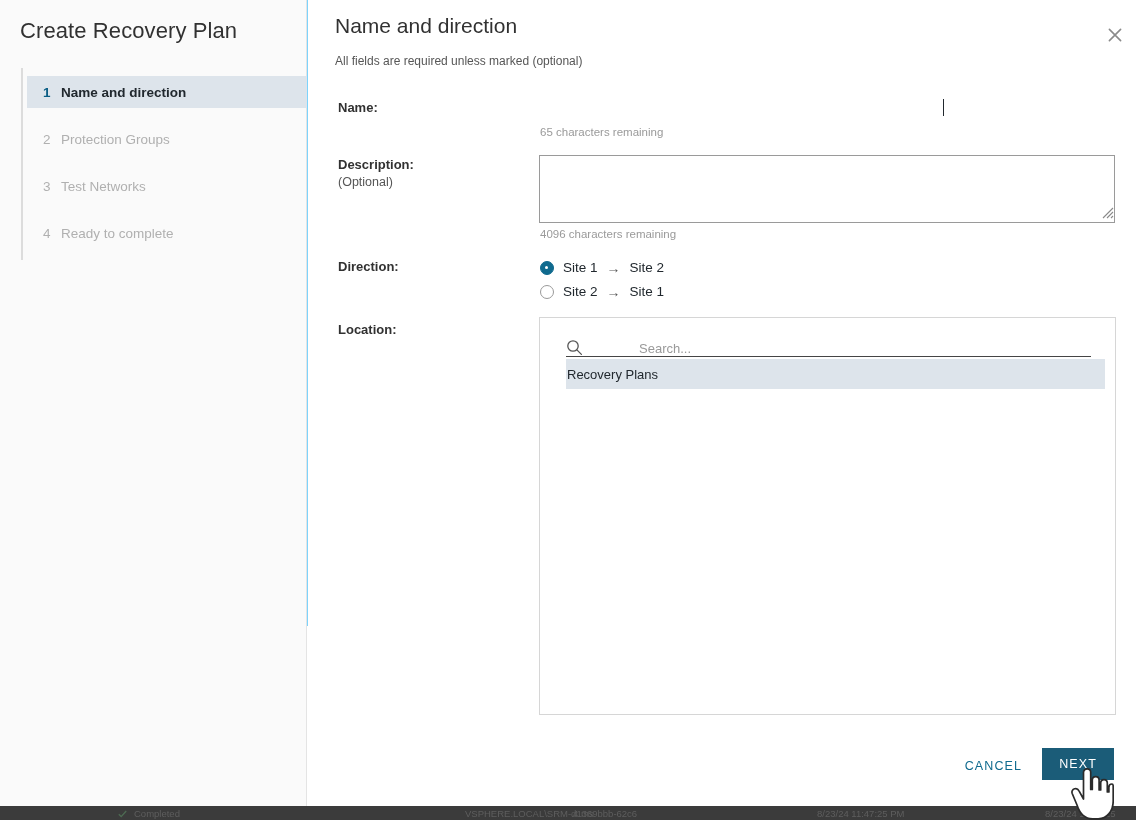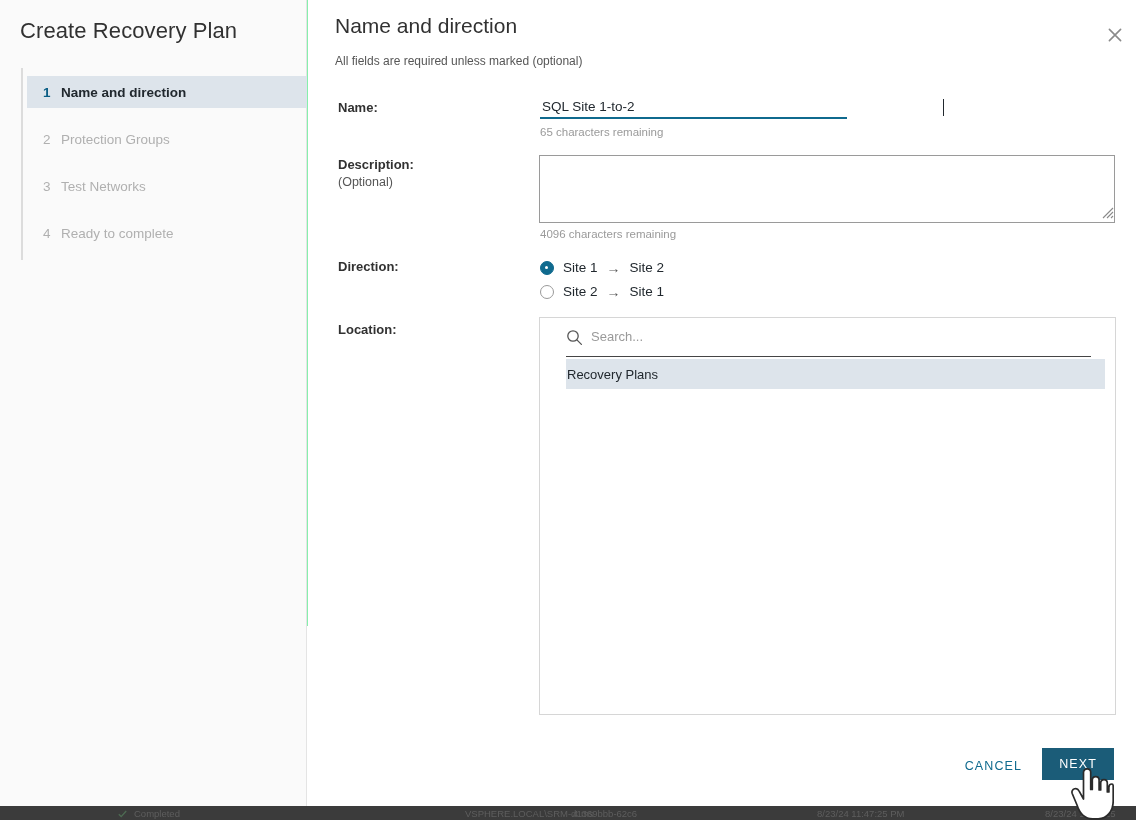--- a/index.html
+++ b/index.html
@@ -9,21 +9,21 @@
     overflow: hidden;
     background: #ffffff;
     font-family: "Liberation Sans", sans-serif;
     -webkit-font-smoothing: antialiased;
   }
 
   #wizard {
     position: relative;
     width: 1136px;
     height: 626px;
-    background: #86efac;
+    background: #7dd3fc;
   }
 
   
   #sidebar {
     position: absolute;
     left: 0; top: 0;
     width: 307px; height: 806px;
     background: #fafafa;
     border-right: 1px solid #e4e4e4;
   }
@@ -221,21 +221,22 @@
     width: 577px; height: 398px;
     border: 1px solid #d6d6d6;
     background: #ffffff;
   }
   #loc-search-wrap {
     position: absolute;
     left: 26px; top: 11px;
     width: 525px; height: 28px;
     border-bottom: 1.5px solid #454545;
     display: flex;
-    align-items: flex-start;
+    align-items: flex-end;
+    gap: 48px;
   }
   #search-icon { width: 17px; height: 17px; margin-right: 8px; flex: none; }
   #loc-search {
     border: none;
     outline: none;
     background: transparent;
     font-family: "Liberation Sans", sans-serif;
     font-size: 13px;
     color: #21282e;
     width: 480px;
@@ -359,21 +360,20 @@
     <div id="pane-title">Name and direction</div>
     <div id="pane-sub">All fields are required unless marked (optional)</div>
 
     <div id="close-btn">
       <svg width="14" height="14" viewBox="0 0 14 14" aria-hidden="true">
         <path d="M1.4 1.4 L12.6 12.6 M12.6 1.4 L1.4 12.6" stroke="#8a8a8a" stroke-width="1.6" stroke-linecap="round"></path>
       </svg>
     </div>
 
     <div class="row-label" id="name-label">Name:</div>
-    <input id="name-input" type="text" value="SQL Site 1-to-2" style="">
     <div id="name-caret"></div>
     <div class="hint" id="name-hint">65 characters remaining</div>
 
     <div class="row-label" id="desc-label">Description:</div>
     <div class="row-sublabel" id="desc-optional">(Optional)</div>
     <textarea id="desc-area" placeholder="" style=""></textarea>
     <svg id="desc-grip" viewBox="0 0 13 13" aria-hidden="true">
       <path d="M12 2 L2 12 M12 6 L6 12 M12 10 L10 12" stroke="#8a8a8a" stroke-width="1.1"></path>
     </svg>
     <div class="hint" id="desc-hint">4096 characters remaining</div>

